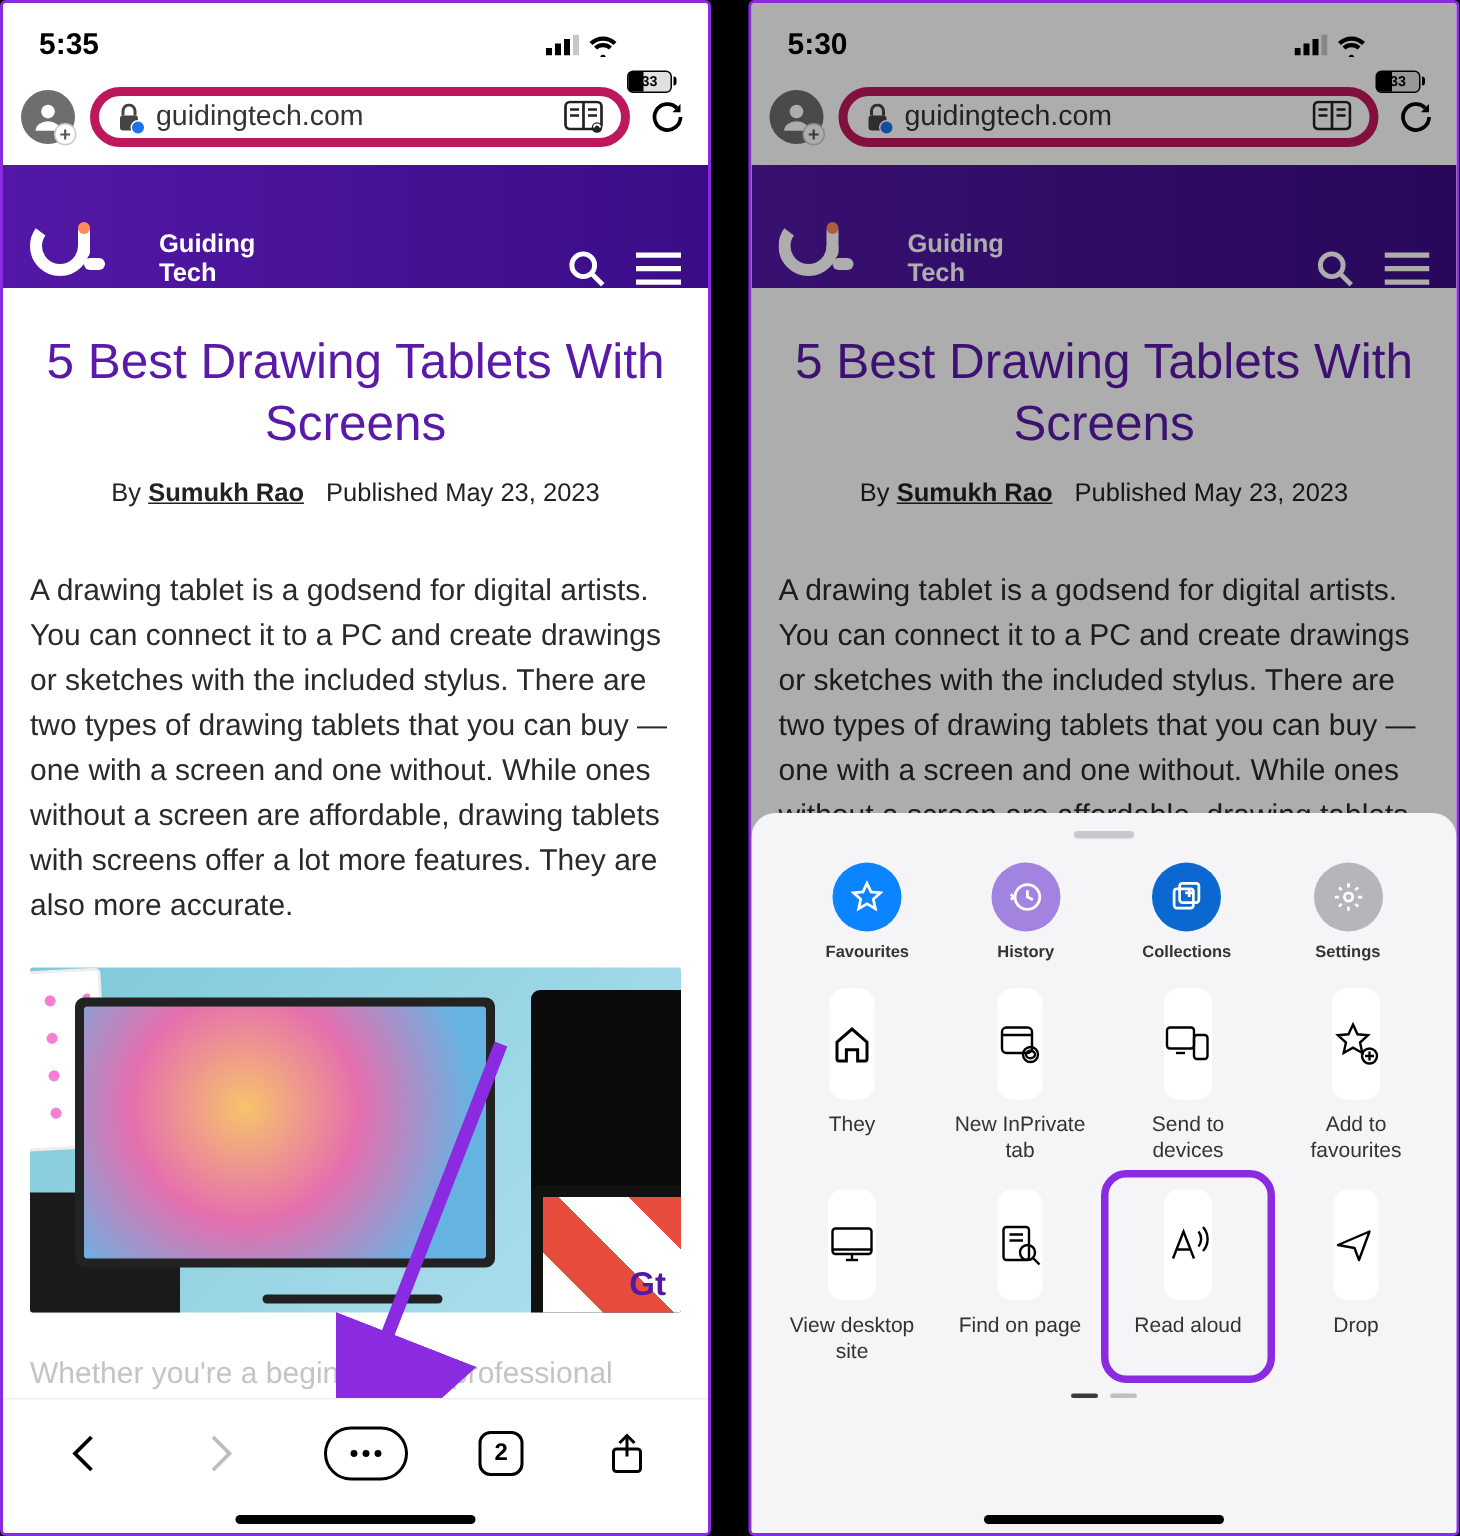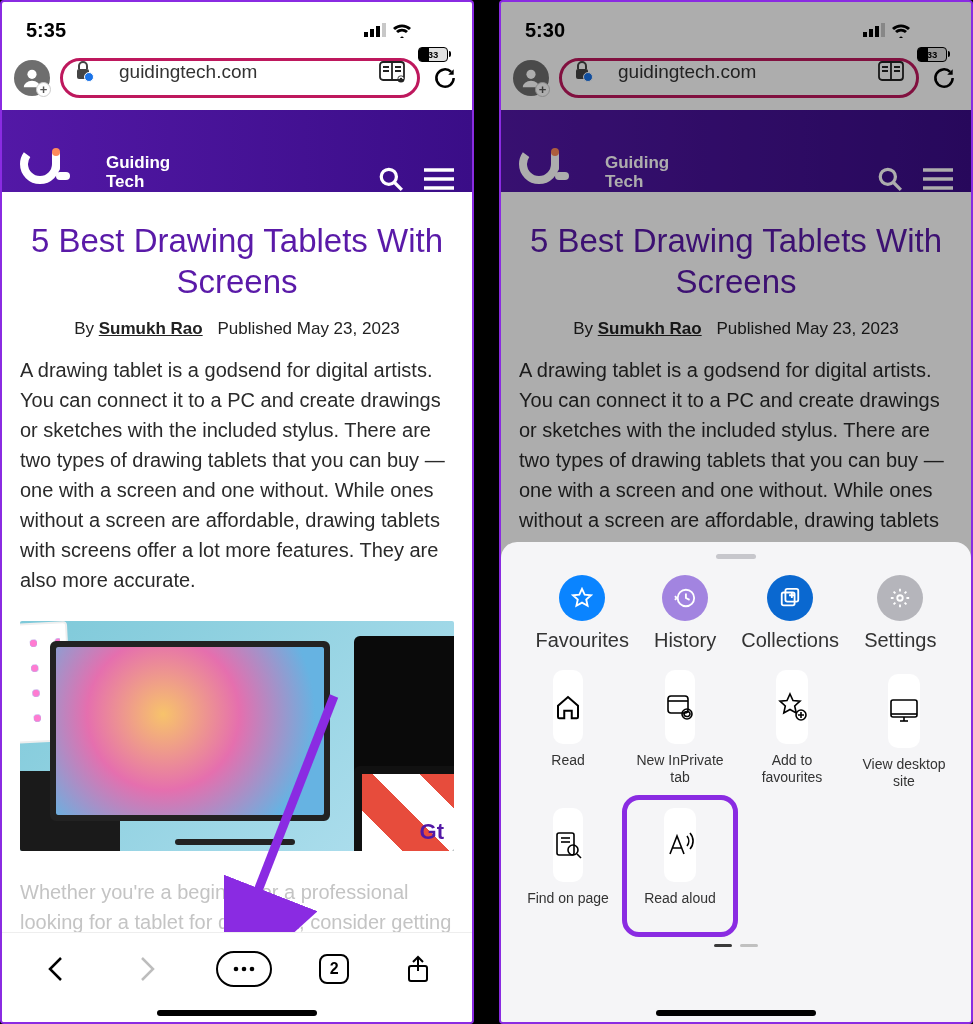--- a/index.html
+++ b/index.html
@@ -51,25 +51,25 @@
     display: flex; align-items: center;
     padding: 8px 12px 12px 12px;
     gap: 10px;
   }
   .avatar { width: 36px; height: 36px; background:#6e6e6e; border-radius:50%; display:flex; align-items:center; justify-content:center; color:#fff; position:relative;}
   .avatar svg { fill:#fff; }
   .avatar-plus { position:absolute; bottom:-1px; right:-1px; width:15px; height:15px; background:#fff; border-radius:50%; display:flex; align-items:center; justify-content:center; font-size:13px; color:#555; font-weight:700; border:1px solid #ccc;}
   .addr {
     flex:1;
     height: 40px;
-    border:3px solid #be185d;
+    border:6px solid #be185d;
     border-radius: 20px;
-    display:flex; align-items:flex-start;
+    display:flex; align-items:center;
     padding: 0 12px;
-    gap:28px;
+    gap:10px;
     color:#333;
     font-size: 19px;
   }
   .addr-text { flex:1; }
   .lock-icon { position: relative; }
   .lock-dot { position:absolute; bottom:-2px; right:-3px; width:10px; height:10px; background:#1a73e8; border-radius:50%; border:1.5px solid #fff;}
   .refresh-icon { width: 30px; display:flex; justify-content:center;}
   
   .site-header {
     background: linear-gradient(90deg,#5318a6 0%, #3a0d87 100%);
@@ -96,21 +96,21 @@
   }
   .byline {
     text-align:center;
     margin-top: 16px;
     font-size: 17px;
     color: #222;
   }
   .byline .author { text-decoration: underline; font-weight:600;}
   .byline .pub { margin-left: 10px;}
   .para {
-    margin-top: 16px;
+    margin-top: 40px;
     font-size: 20px;
     color: #2a2a2a;
     line-height: 1.5;
   }
   .para2 {
     margin-top: 26px;
     font-size: 20px;
     color: #c4c4c4;
     line-height: 1.5;
   }
@@ -146,21 +146,21 @@
   
   .sheet { position:absolute; left:0; right:0; bottom:0; height:480px; background:#f5f5f7; border-radius:16px 16px 0 0; padding: 10px 18px 20px 18px;}
   .grabber { width:40px; height:5px; background:#c7c7cc; border-radius:3px; margin: 2px auto 10px auto;}
   .sheet-top { display:flex; justify-content:space-around; padding: 6px 4px 18px 4px;}
   .chip { display:flex; flex-direction:column; align-items:center; gap:8px; }
   .chip-circle { width:46px; height:46px; border-radius:50%; display:flex; align-items:center; justify-content:center;}
   .chip-fav { background:#0a84ff;}
   .chip-hist { background:#a284e0;}
   .chip-coll { background:#0a68d0;}
   .chip-set { background:#b5b5bb;}
-  .chip-label { font-size:20px; color:#333; }
+  .chip-label { font-size:11px; color:#333;font-weight:bold; }
   .grid { display:grid; grid-template-columns: repeat(4,1fr); gap:14px;}
   .tile { background:#fff; border-radius:10px; height:74px; display:flex; align-items:center; justify-content:center;}
   .tile-wrap { display:flex; flex-direction:column; align-items:center; gap:8px;}
   .tile-label { font-size:14px; color:#333; text-align:center; line-height:1.2; min-height:34px;}
   .grid-row2 { margin-top: 4px; }
   .highlight { outline: 5px solid #8a2be2; border-radius: 12px; padding: 8px; margin:-4px;}
   .pager { display:flex; gap:8px; justify-content:center; margin-top:16px;}
   .pager span { width:18px; height:3px; background:#c0c0c0; border-radius:2px;}
   .pager span.active { background:#3a3a3a;}
   svg { display:block; }
@@ -461,32 +461,42 @@
       </div>
     </div>
 
     <div class="grid">
       <div class="tile-wrap">
         <div class="tile">
             <svg width="30" height="30" viewBox="0 0 24 24" fill="none" stroke="#000" stroke-width="1.6">
               <path d="M4 11 L12 4 L20 11 v9 a1 1 0 0 1 -1 1 h-4 v-6 h-6 v6 h-4 a1 1 0 0 1 -1 -1 z"></path>
             </svg>
           </div>
-        <div class="tile-label">Read</div>
+        <div class="tile-label">They</div>
       </div>
       <div class="tile-wrap">
         <div class="tile">
             <svg width="30" height="30" viewBox="0 0 30 30" fill="none" stroke="#000" stroke-width="1.6">
               <rect x="3" y="4" width="20" height="17" rx="3"></rect>
               <line x1="3" y1="9" x2="23" y2="9"></line>
               <circle cx="22" cy="22" r="5"></circle>
               <path d="M19 22 a3 2.5 0 0 1 6 0 a3 2.5 0 0 1 -6 0"></path>
             </svg>
           </div>
         <div class="tile-label">New InPrivate tab</div>
+      </div>
+      <div class="tile-wrap">
+        <div class="tile">
+            <svg width="32" height="28" viewBox="0 0 32 28" fill="none" stroke="#000" stroke-width="1.6">
+              <rect x="2" y="3" width="18" height="14" rx="2"></rect>
+              <line x1="8" y1="20" x2="14" y2="20"></line>
+              <rect x="20" y="8" width="9" height="16" rx="2"></rect>
+            </svg>
+          </div>
+        <div class="tile-label">Send to devices</div>
       </div>
       <div class="tile-wrap">
         <div class="tile">
             <svg width="32" height="30" viewBox="0 0 32 30" fill="none" stroke="#000" stroke-width="1.6">
               <path d="M14 2 l3 6.5 7 .7 -5.3 4.8 1.5 7 L14 17.5 7.8 21 9.3 14 4 9.2 11 8.5 z"></path>
               <circle cx="25" cy="23" r="5"></circle>
               <path d="M25 20 v6 M22 23 h6"></path>
             </svg>
           </div>
         <div class="tile-label">Add to favourites</div>
@@ -518,20 +528,28 @@
       <div class="tile-wrap grid-row2 highlight">
         <div class="tile">
             <svg width="32" height="30" viewBox="0 0 32 30" fill="none" stroke="#000" stroke-width="1.6">
               <path d="M6 24 L13 6 L20 24 M8.5 18 h9"></path>
               <path d="M23 6 a8 8 0 0 1 0 10"></path>
               <path d="M26 3 a12 12 0 0 1 0 16"></path>
             </svg>
           </div>
         <div class="tile-label">Read aloud</div>
       </div>
+      <div class="tile-wrap grid-row2">
+        <div class="tile">
+            <svg width="30" height="26" viewBox="0 0 30 26" fill="none" stroke="#000" stroke-width="1.6">
+              <path d="M3 13 L24 4 L17 23 L14 15 z" stroke-linejoin="round"></path>
+            </svg>
+          </div>
+        <div class="tile-label">Drop</div>
+      </div>
     </div>
     <div class="pager">
         <span class="active"></span>
         <span></span>
       </div>
   </div>
   <div class="home-ind"></div>
 </div>
 
 </body></html>

